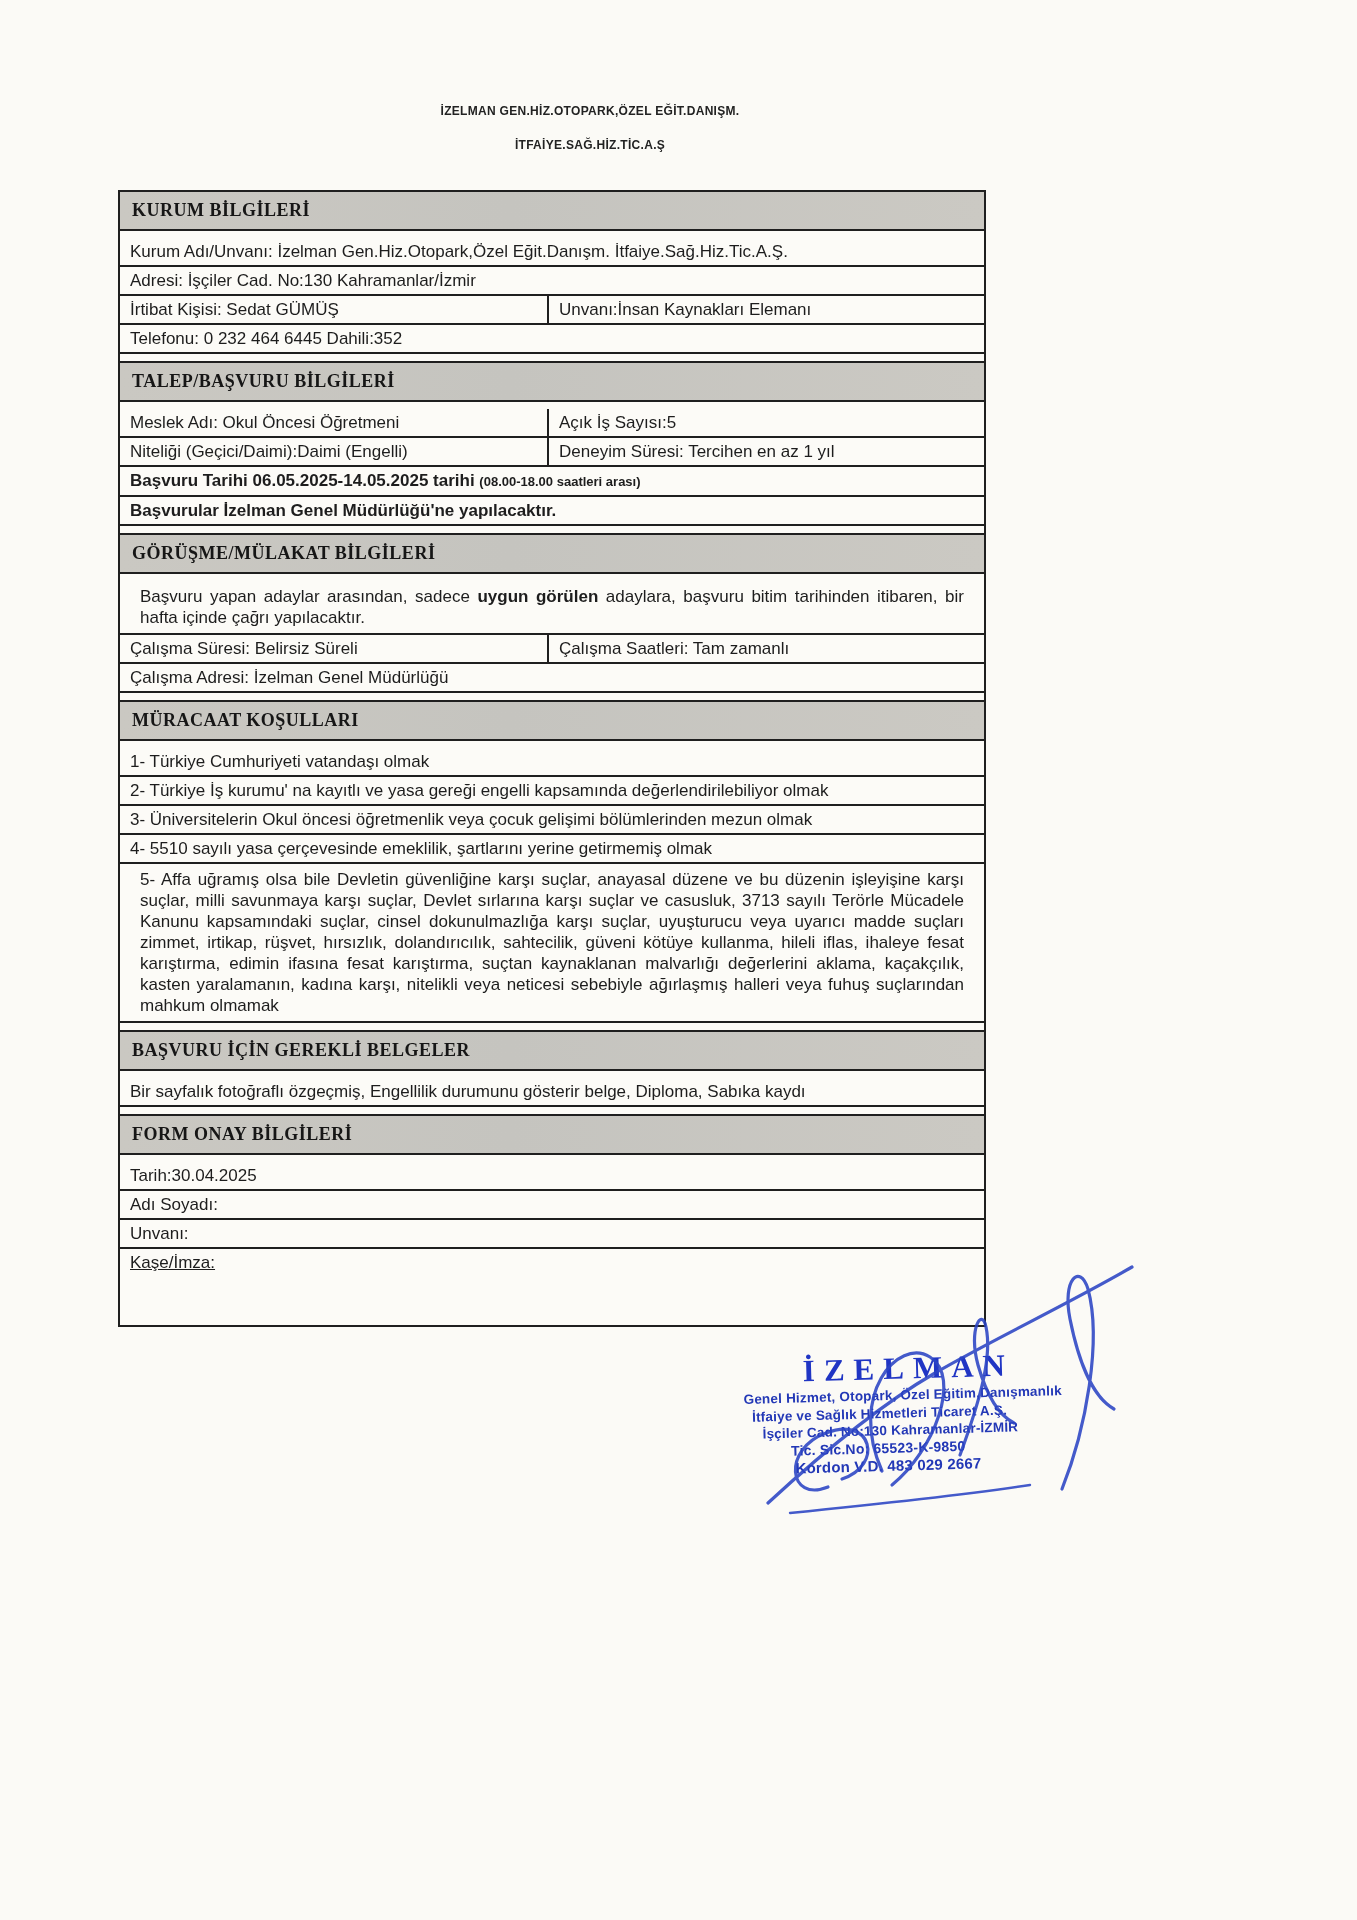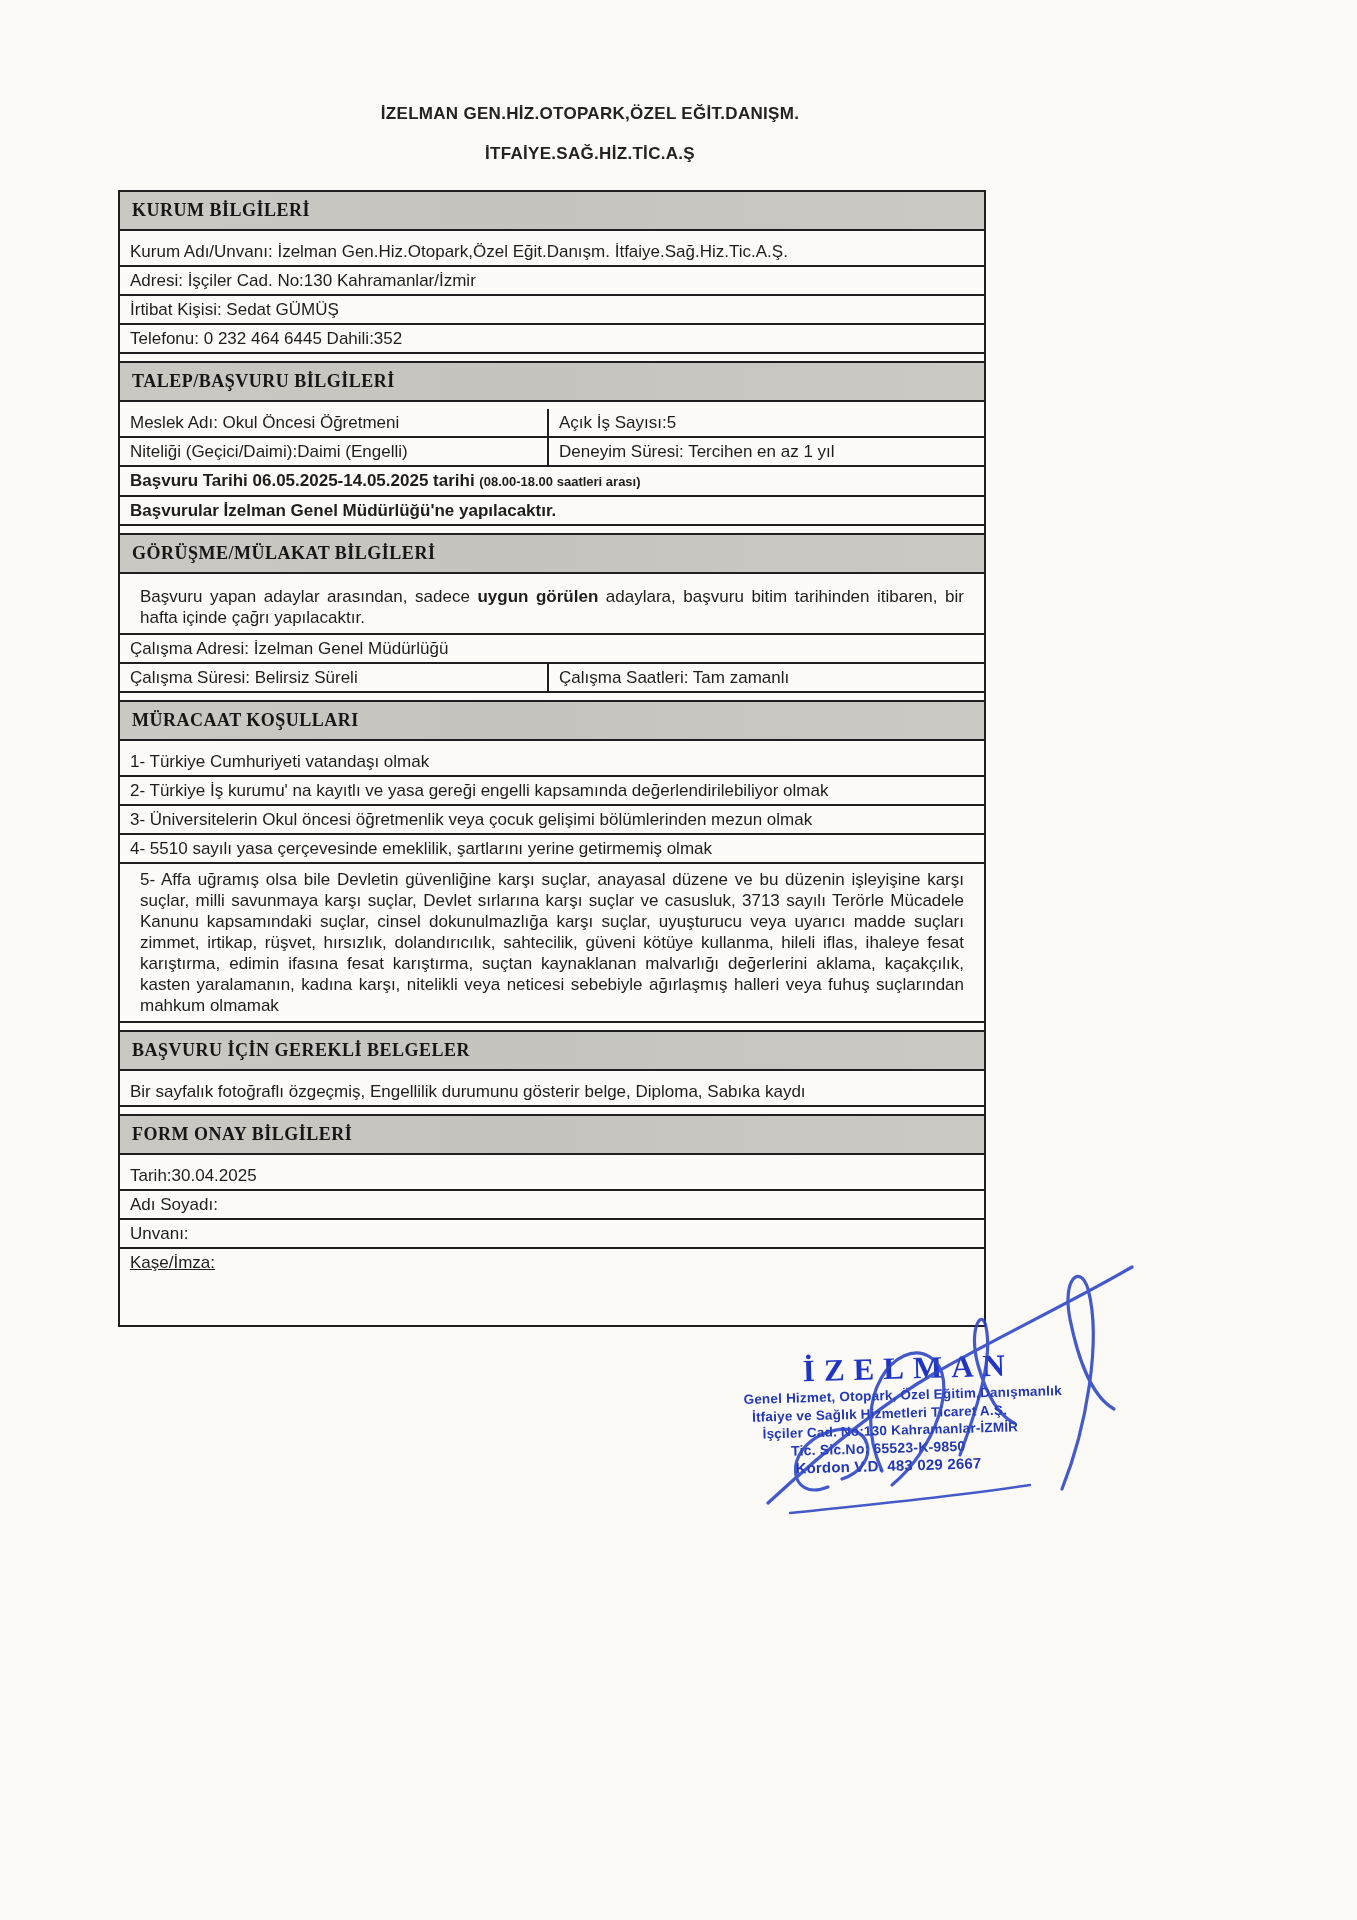--- a/index.html
+++ b/index.html
@@ -12,21 +12,21 @@
     overflow: hidden;
   }
 
   .titles {
     position: absolute;
     top: 104px; left: 150px; width: 880px;
     text-align: center;
   }
   .title {
     font-weight: bold;
-    font-size: 17px;
+    font-size: 12px;
     letter-spacing: 0.3px;
     margin-bottom: 20px;
     color: #222;
   }
 
   .form-table {
     position: absolute;
     top: 190px; left: 118px; width: 868px;
     border: 2px solid #1f1f1f;
     background: #fcfbf7;
@@ -112,20 +112,23 @@
   <div class="row">
     <span>Kurum Adı/Unvanı:  İzelman Gen.Hiz.Otopark,Özel Eğit.Danışm. İtfaiye.Sağ.Hiz.Tic.A.Ş.</span>
   </div>
   <div class="row">
     <span>Adresi:  İşçiler Cad. No:130 Kahramanlar/İzmir</span>
   </div>
   <div class="row split">
     <div class="cell left">
       <span>İrtibat Kişisi: Sedat GÜMÜŞ</span>
     </div>
+    <div class="cell right">
+      <span>Unvanı:İnsan Kaynakları Elemanı</span>
+    </div>
   </div>
   <div class="row">
     <span>Telefonu: 0 232 464 6445  Dahili:352</span>
   </div>
 
   <div class="sec-hdr">TALEP/BAŞVURU BİLGİLERİ</div>
   <div class="row split">
     <div class="cell left">
       <span>Meslek Adı: Okul Öncesi Öğretmeni</span>
     </div>
@@ -148,30 +151,30 @@
   </div>
   <div class="row">
     <span class="bold">Başvurular İzelman Genel Müdürlüğü'ne yapılacaktır.</span>
   </div>
 
   <div class="sec-hdr">GÖRÜŞME/MÜLAKAT BİLGİLERİ</div>
   <div class="row para">
     <span>Başvuru yapan adaylar arasından, sadece </span><span class="bold">uygun görülen</span><span> adaylara, başvuru bitim tarihinden itibaren, bir hafta içinde çağrı yapılacaktır.</span>
   </div>
 
+  <div class="row split">
+    <div class="cell left">
+      <span>Çalışma Süresi: Belirsiz Süreli</span>
+    </div>
+    <div class="cell right">
+      <span>Çalışma Saatleri: Tam zamanlı</span>
+    </div>
+  </div>
   <div class="row">
     <span>Çalışma Adresi: İzelman Genel Müdürlüğü</span>
-  </div>
-  <div class="row split">
-    <div class="cell left">
-      <span>Çalışma Süresi: Belirsiz Süreli</span>
-    </div>
-    <div class="cell right">
-      <span>Çalışma Saatleri: Tam zamanlı</span>
-    </div>
   </div>
 
   <div class="sec-hdr">MÜRACAAT KOŞULLARI</div>
   <div class="row">
     <span>1- Türkiye Cumhuriyeti vatandaşı olmak</span>
   </div>
   <div class="row">
     <span>2- Türkiye İş kurumu' na kayıtlı ve yasa gereği engelli kapsamında değerlendirilebiliyor olmak</span>
   </div>
   <div class="row">

